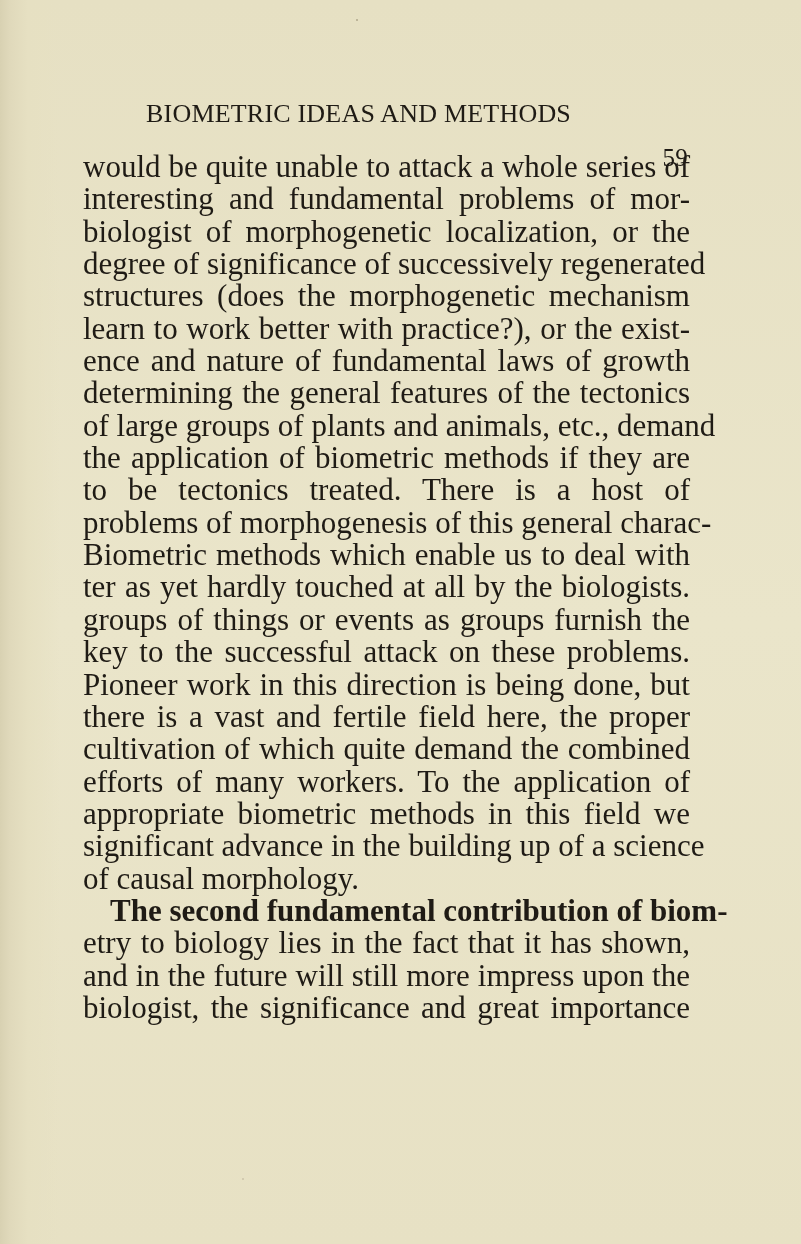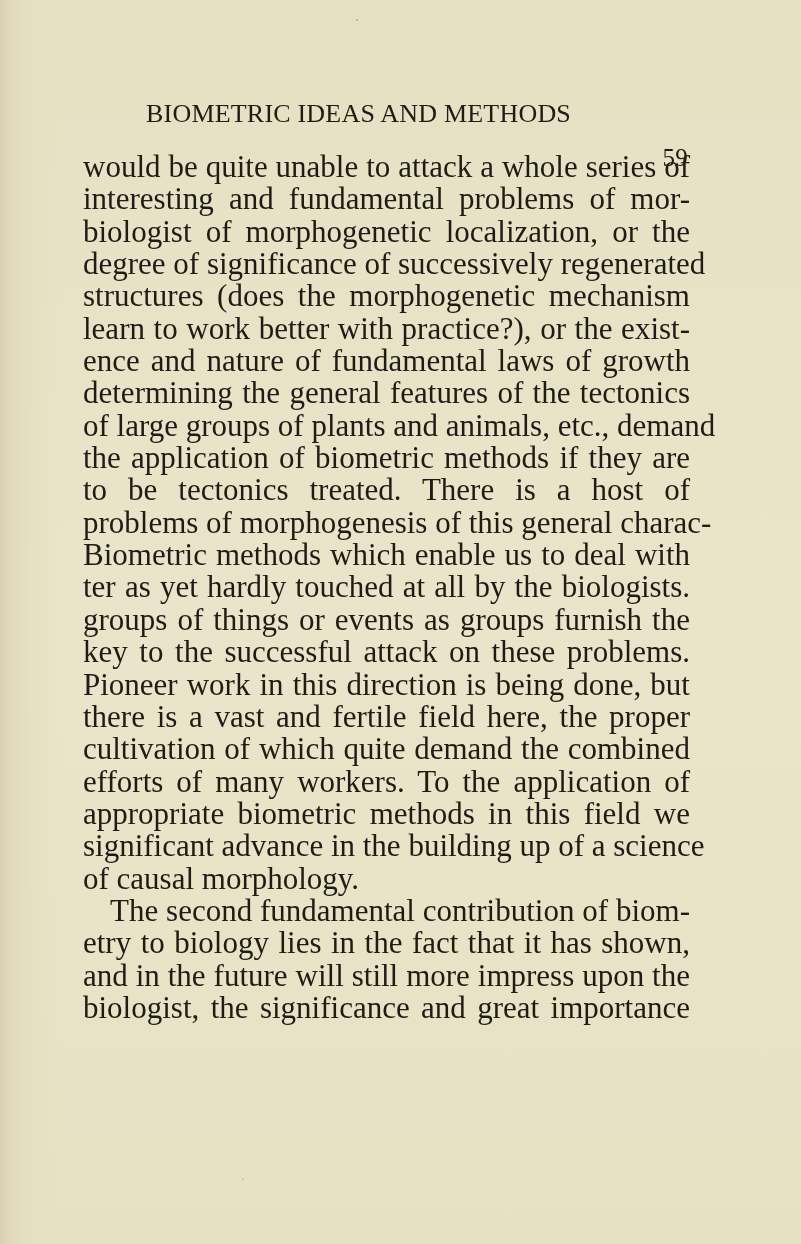--- a/index.html
+++ b/index.html
@@ -60,20 +60,21 @@
       white-space: nowrap;
       text-align: justify;
       text-align-last: justify;
       overflow: visible;
     }
     .line.last {
       text-align-last: left;
     }
     .line.indent {
       padding-left: 27px;
+      font-weight: bold;
     }
     .speck {
       position: absolute;
       width: 2px;
       height: 2px;
       border-radius: 1px;
       background: #8a7f66;
       opacity: 0.6;
     }
   </style>

